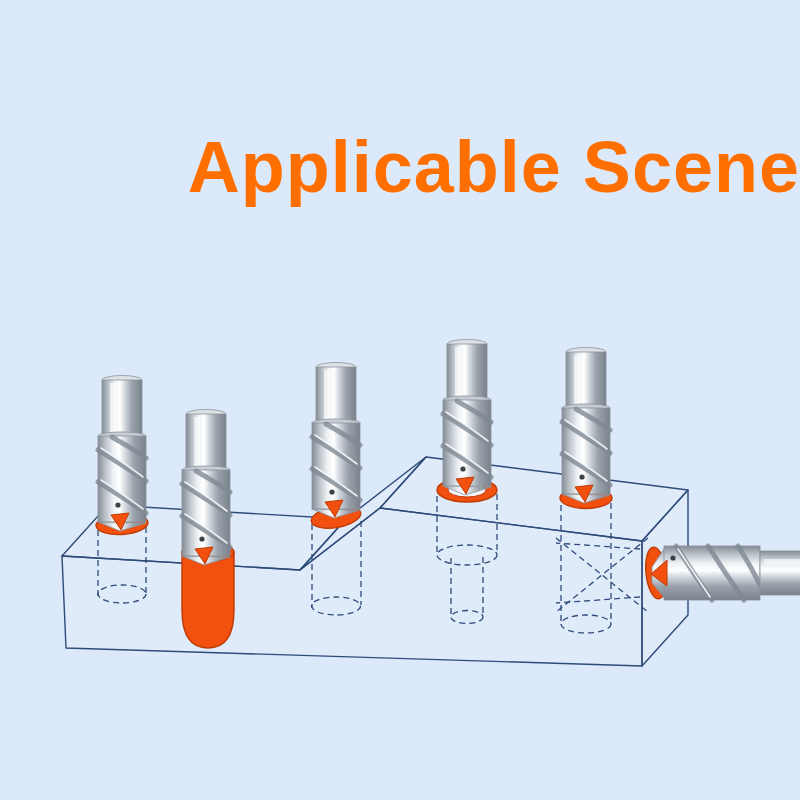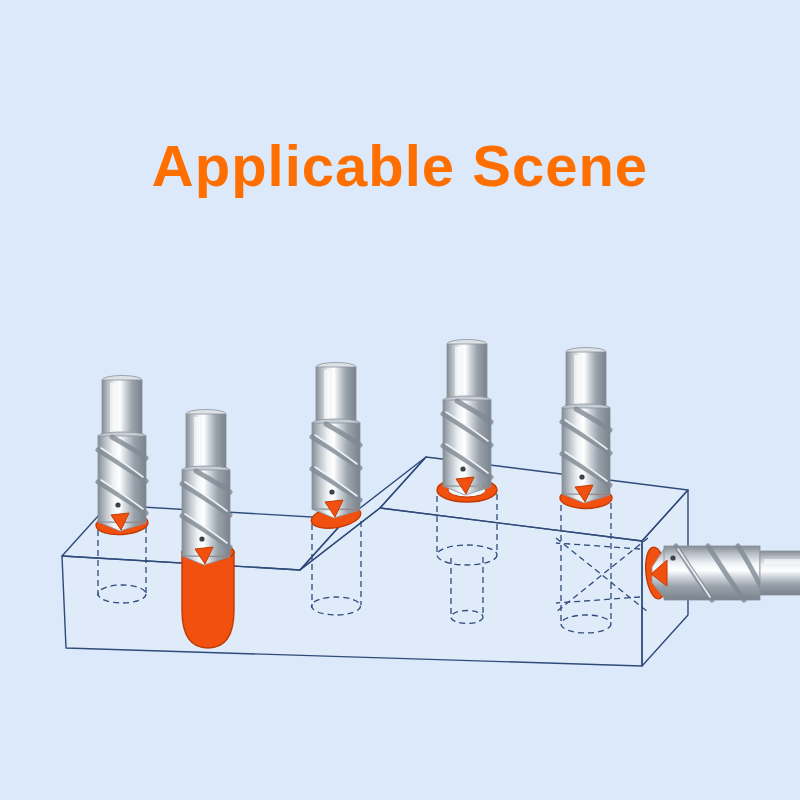--- a/index.html
+++ b/index.html
@@ -12,23 +12,23 @@
   *{box-sizing:border-box;}
   html,body{margin:0;padding:0;}
   body{
     width:800px;height:800px;
     background:var(--bg);
     font-family:"Liberation Sans",sans-serif;
     overflow:hidden;
   }
   .page{position:relative;width:800px;height:800px;}
   .title{
-    position:absolute;top:132px;left:0;width:100%;
-    text-align:center;
-    font-size:58px;font-weight:700;
+    position:absolute;top:126px;left:0;width:100%;
+    text-align:right;
+    font-size:72px;font-weight:700;
     color:var(--title);
     letter-spacing:1px;
   }
   .scene-svg{position:absolute;top:0;left:0;}
   .face{fill:#ffffff;fill-opacity:.12;stroke:var(--line);stroke-width:1.4;stroke-linejoin:round;}
   .hidden-line{fill:none;stroke:var(--line);stroke-width:1.3;stroke-dasharray:6 4;}
   .hole{fill:var(--hole);stroke:var(--hole-edge);stroke-width:1.4;}
   .hole-inner{fill:#F3F7FD;stroke:var(--hole-edge);stroke-width:1;}
   .flute{fill:none;stroke:#808993;stroke-width:5;stroke-linecap:round;opacity:.8;}
   .flute-hi{fill:none;stroke:#f4f7fa;stroke-width:1.6;stroke-linecap:round;opacity:.9;}

